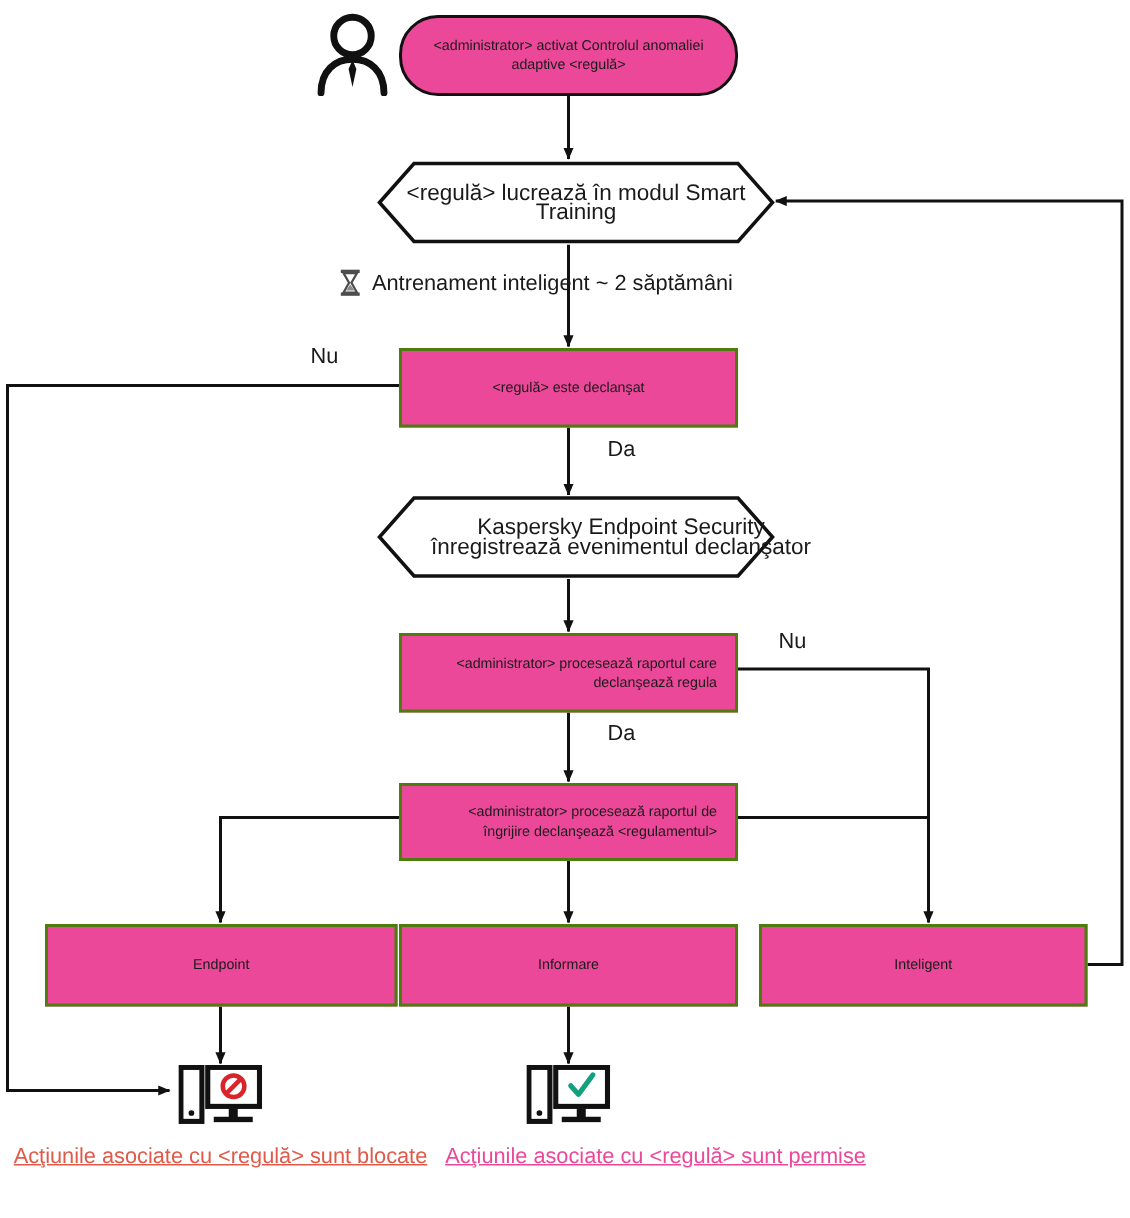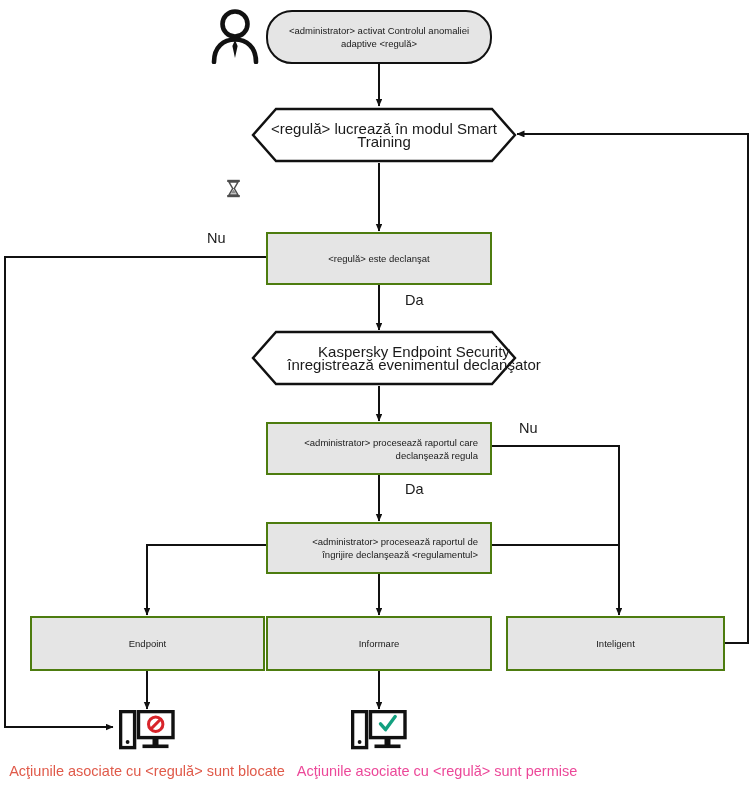--- a/index.html
+++ b/index.html
@@ -19,21 +19,21 @@
   .node{
     position:absolute;
     box-sizing:border-box;
     display:flex;
     align-items:center;
     justify-content:center;
     text-align:center;
     color:#1a1a1a;
     font-size:9.5px;
     line-height:13px;
-    background:#e5e5e5;
+    background:#ec4899;
   }
   .rect{
     border:2px solid #4d7c0f;
     text-align:right;
   }
   .stadium{
     border:2px solid #111111;
     border-radius:26px;
   }
   .hexwrap{
@@ -66,20 +66,21 @@
     display:flex;
     align-items:center;
     gap:7px;
   }
   .caption{
     position:absolute;
     font-size:14.5px;
     line-height:19px;
     text-align:center;
     white-space:pre-line;
+    text-decoration:underline;
   }
   .icon-person,.icon-hourglass,.icon-monitor{
     position:absolute;
     line-height:0;
   }
   .icon-hourglass{position:static;}
 </style>
 </head>
 <body>
 
@@ -142,20 +143,21 @@
 
   <div class="annot" style="left:226px;top:179px;">
     <span class="icon-hourglass">
       <svg width="15" height="19" viewBox="0 0 15 19" xmlns="http://www.w3.org/2000/svg">
         <rect x="1.2" y="0.8" width="12.6" height="2.2" fill="#4d4d4d"></rect>
         <rect x="1.2" y="16" width="12.6" height="2.2" fill="#4d4d4d"></rect>
         <path d="M3,3 L12,3 L8.3,9.5 L12,16 L3,16 L6.7,9.5 Z" fill="none" stroke="#4d4d4d" stroke-width="1.5"></path>
         <path d="M4.6,14.6 L10.4,14.6 L7.5,10.6 Z" fill="#8c8c8c"></path>
       </svg>
     </span>
+    <span>Antrenament inteligent ~ 2 săptămâni</span>
   </div>
 
   <div class="node rect" style="left:266px;top:232px;width:226px;height:53px;padding:0 12px;">
     <span>&lt;regulă&gt; este declanşat</span>
   </div>
 
   <div class="edge-label" style="left:207px;top:230px;">Nu</div>
   <div class="edge-label" style="left:405px;top:292px;">Da</div>
   <div class="edge-label" style="left:519px;top:420px;">Nu</div>
   <div class="edge-label" style="left:405px;top:481px;">Da</div>

